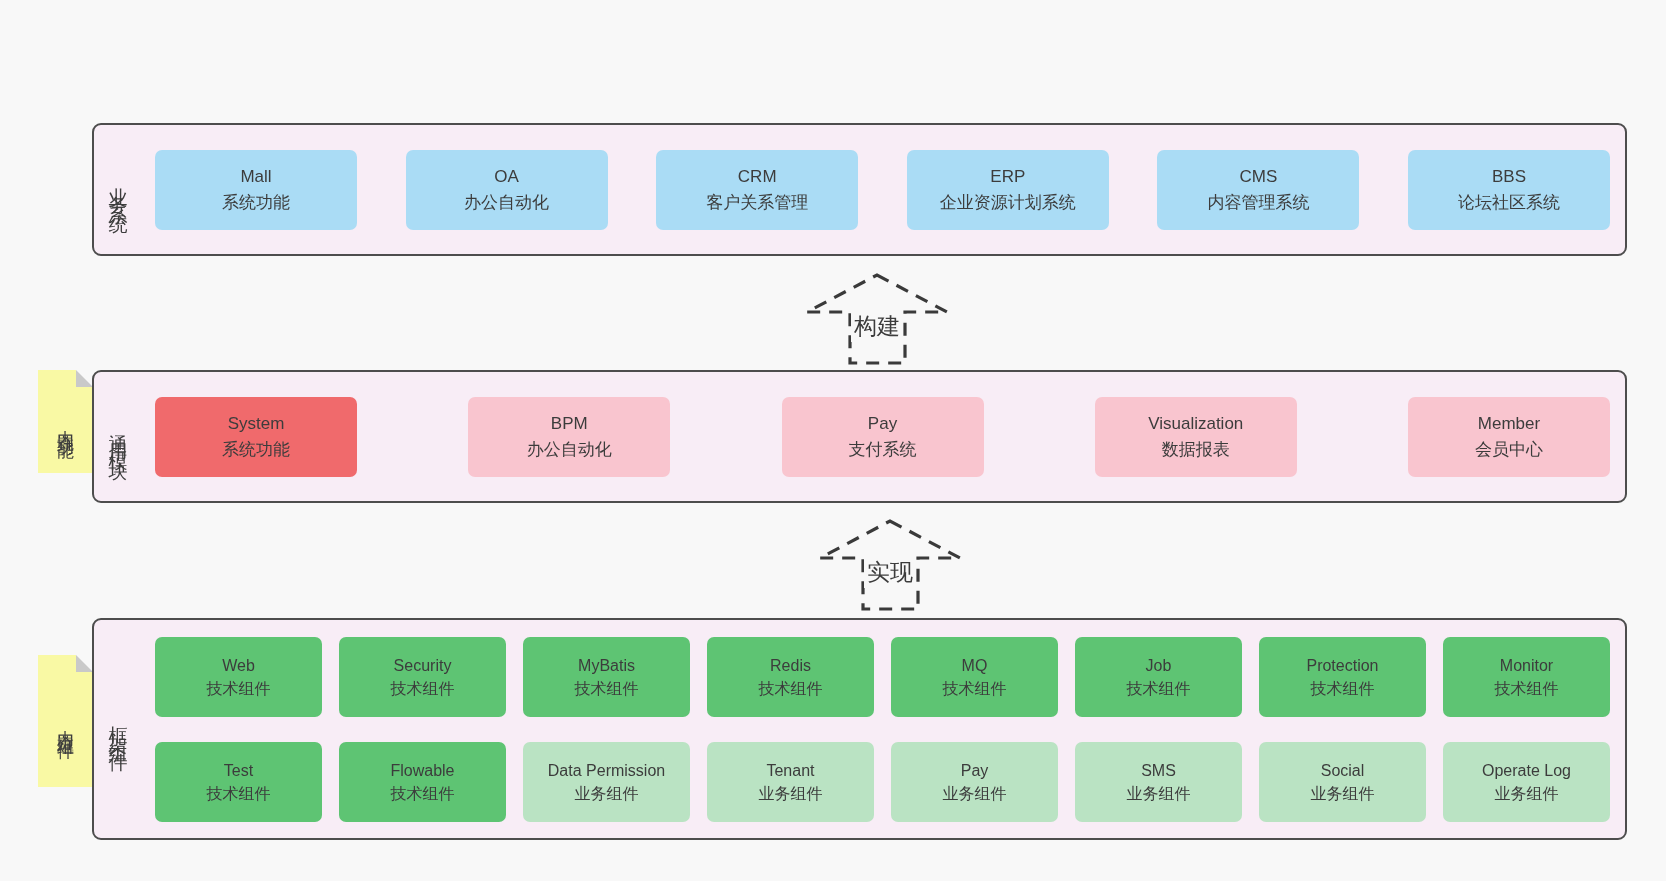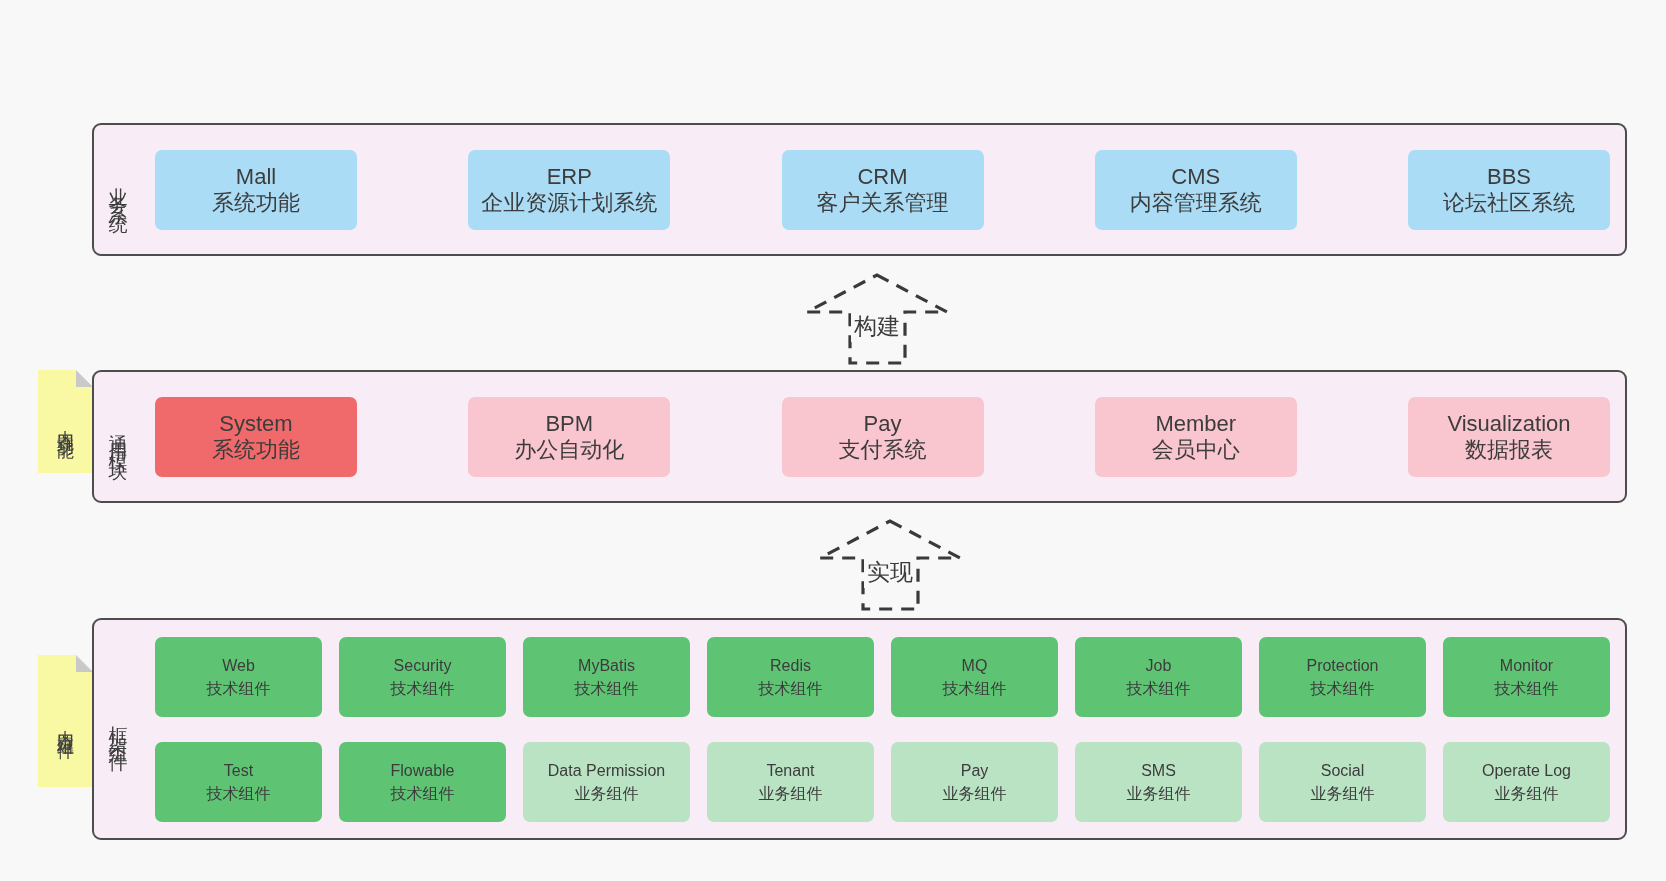--- a/index.html
+++ b/index.html
@@ -33,21 +33,21 @@
   .box-grid{
     position:absolute;left:61px;right:15px;top:0;bottom:0;
     display:flex;flex-direction:column;justify-content:center;gap:25px;
   }
   .box-row{display:flex;justify-content:space-between;}
   .box{
     height:80px;border-radius:7px;box-sizing:border-box;padding:0 6px;
     display:flex;flex-direction:column;align-items:center;justify-content:center;
     text-align:center;color:var(--text);
   }
-  .layer-1 .box,.layer-2 .box{width:202px;font-size:22px;line-height:26px;}
+  .layer-1 .box,.layer-2 .box{width:202px;font-size:17px;line-height:26px;}
   .layer-3 .box{width:167px;font-size:16px;line-height:23px;}
   .v-blue{background:var(--blue);}
   .v-red{background:var(--red);}
   .v-pink{background:var(--pink);}
   .v-green{background:var(--green);}
   .v-lightgreen{background:var(--lightgreen);}
 
   
   .sticky{position:absolute;width:55px;background:var(--sticky);}
   .sticky-modules{left:38px;top:370px;height:103px;}
@@ -94,26 +94,30 @@
 
   <section class="layer layer-1">
     <div class="layer-label">业务系统</div>
     <div class="box-grid">
         <div class="box-row">
           <div class="box v-blue">
             <div>Mall</div>
             <div>系统功能</div>
           </div>
           <div class="box v-blue">
+            <div>OA</div>
+            <div>办公自动化</div>
+          </div>
+          <div class="box v-blue">
+            <div>CRM</div>
+            <div>客户关系管理</div>
+          </div>
+          <div class="box v-blue">
             <div>ERP</div>
             <div>企业资源计划系统</div>
-          </div>
-          <div class="box v-blue">
-            <div>CRM</div>
-            <div>客户关系管理</div>
           </div>
           <div class="box v-blue">
             <div>CMS</div>
             <div>内容管理系统</div>
           </div>
           <div class="box v-blue">
             <div>BBS</div>
             <div>论坛社区系统</div>
           </div>
         </div>
@@ -137,26 +141,26 @@
           </div>
           <div class="box v-pink">
             <div>BPM</div>
             <div>办公自动化</div>
           </div>
           <div class="box v-pink">
             <div>Pay</div>
             <div>支付系统</div>
           </div>
           <div class="box v-pink">
+            <div>Visualization</div>
+            <div>数据报表</div>
+          </div>
+          <div class="box v-pink">
             <div>Member</div>
             <div>会员中心</div>
-          </div>
-          <div class="box v-pink">
-            <div>Visualization</div>
-            <div>数据报表</div>
           </div>
         </div>
       </div>
   </section>
 
   <div class="arrow arrow-2">
     <svg viewBox="0 0 146 94">
       <polygon class="arrow-shape" points="73,3 143,40 101,40 101,91 46,91 46,40 3,40"></polygon>
     </svg>
     <span class="arrow-label">实现</span>

